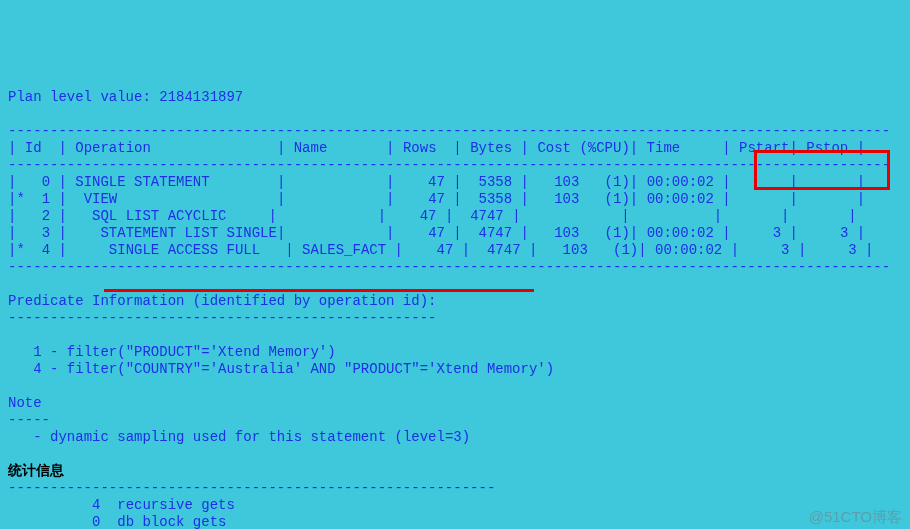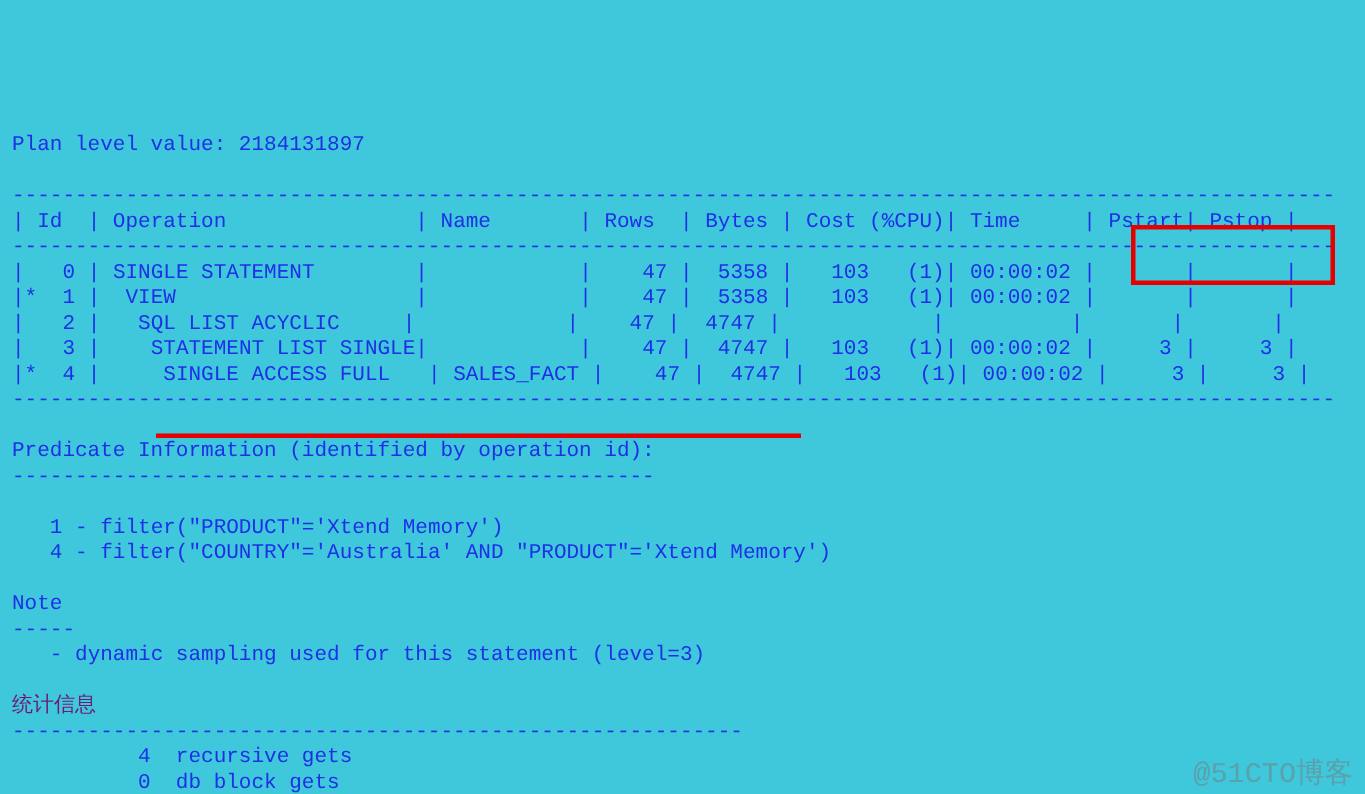--- a/index.html
+++ b/index.html
@@ -23,25 +23,25 @@
   }
   .red-box{
     position:absolute;
     border:3px solid #e60000;
   }
   .watermark{
     position:absolute;
     right:8px;
     bottom:4px;
     color:rgba(120,120,120,0.5);
-    font-size:19px;
-    font-family:Liberation Mono, monospace;
+    font-size:15px;
+    font-family:Liberation Sans, sans-serif;
     white-space:nowrap;
   }
-  .stats-label{color:#701a75;font-weight:normal}
+  .stats-label{color:#000000;font-weight:bold}
 </style>
 </head>
 <body>
 
 
 
 <div class="content">
 <span><span>Plan level value:</span> <span>2184131897</span></span>
 
 <span class="dashline">---------------------------------------------------------------------------------------------------------</span>

